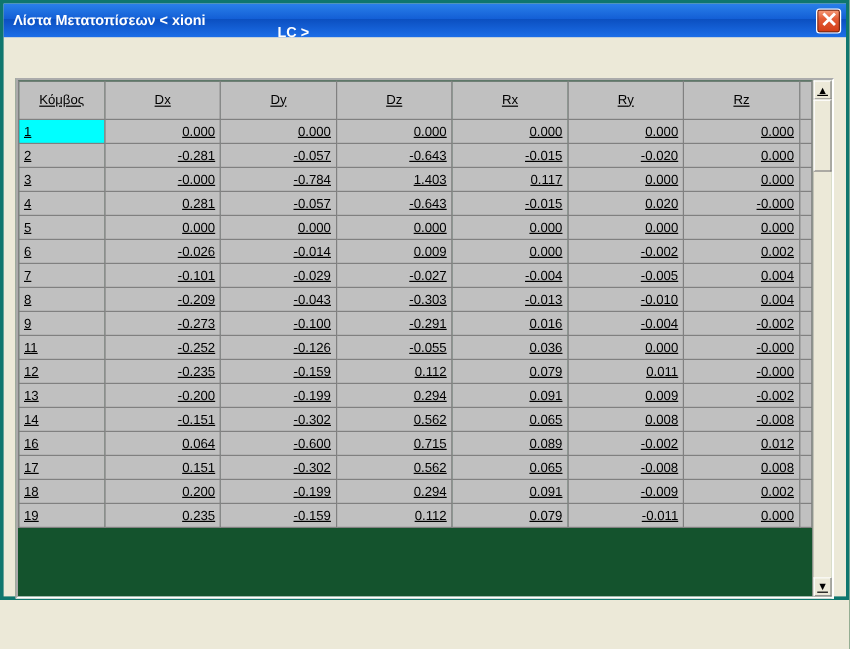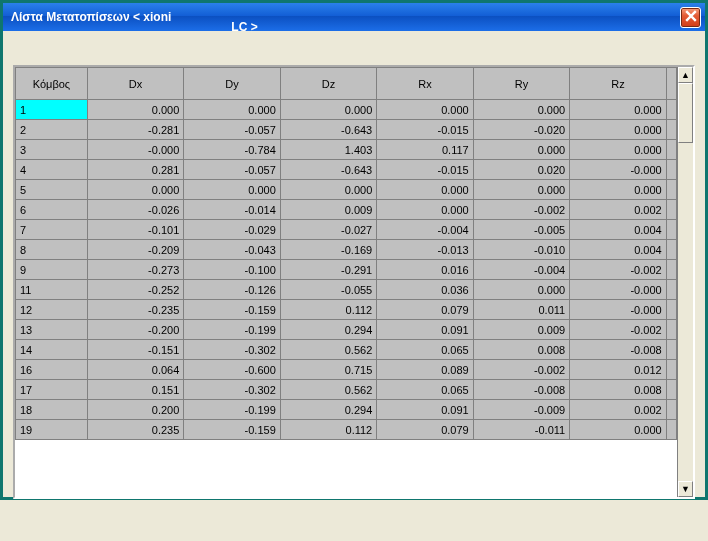--- a/index.html
+++ b/index.html
@@ -48,23 +48,24 @@
   .client {
     flex: 1;
     padding: 34px 10px 10px 10px;
     display: flex;
     flex-direction: column;
     position: relative;
   }
   
   .grid-wrap {
     border: 2px inset #fff;
-    background: #ffffff;
+    background: #14532d;
     display: flex;
     height: 434px;
+    text-decoration: underline;
   }
   .grid-scroll {
     flex: 1;
     overflow: hidden;
   }
   table.grid {
     border-collapse: collapse;
     width: 100%;
     table-layout: fixed;
   }
@@ -273,21 +274,21 @@
                 <td class="val">-0.027</td>
                 <td class="val">-0.004</td>
                 <td class="val">-0.005</td>
                 <td class="val">0.004</td>
                 <td class="stub"></td>
               </tr>
               <tr>
                 <td class="rowhdr">8</td>
                 <td class="val">-0.209</td>
                 <td class="val">-0.043</td>
-                <td class="val">-0.169</td>
+                <td class="val">-0.303</td>
                 <td class="val">-0.013</td>
                 <td class="val">-0.010</td>
                 <td class="val">0.004</td>
                 <td class="stub"></td>
               </tr>
               <tr>
                 <td class="rowhdr">9</td>
                 <td class="val">-0.273</td>
                 <td class="val">-0.100</td>
                 <td class="val">-0.291</td>

